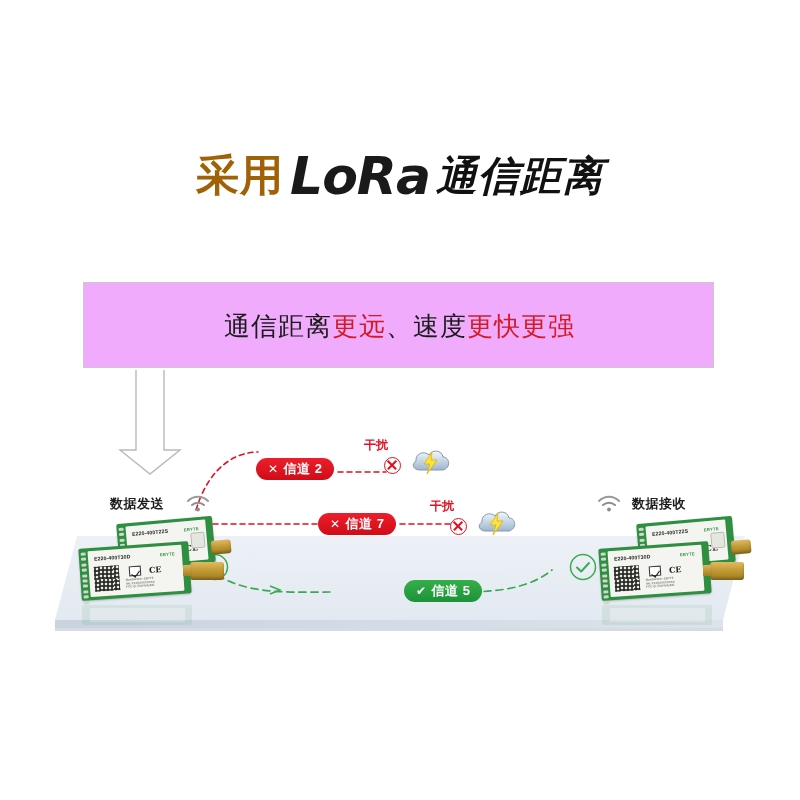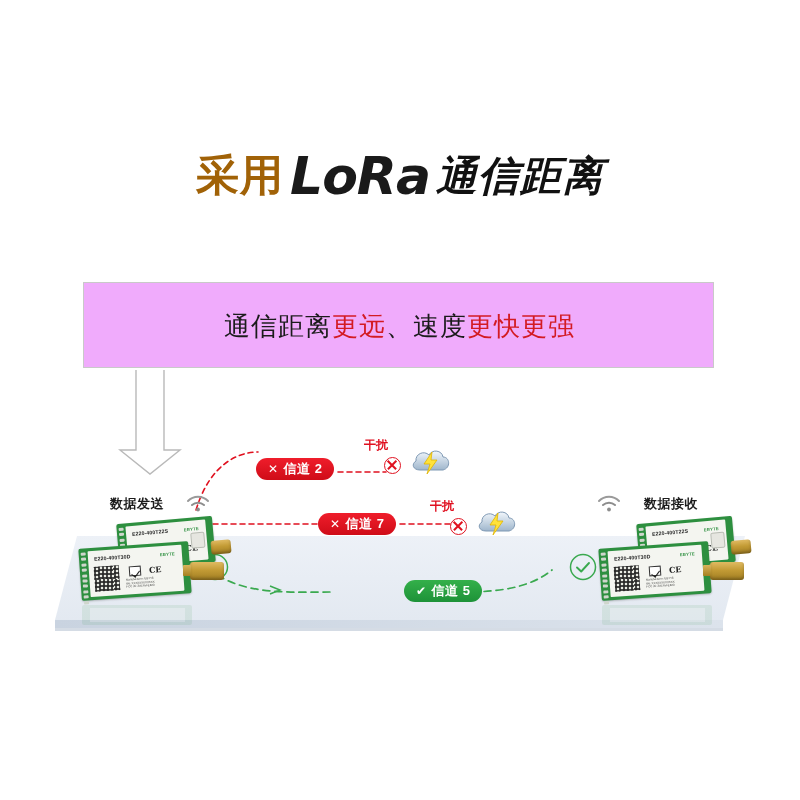--- a/index.html
+++ b/index.html
@@ -47,30 +47,30 @@
   }
   .claimtext .hot { color: #d31b23; }
 
   
   .downarrow { position: absolute; left: 110px; top: 370px; width: 80px; height: 108px; }
 
   
   .plate { position: absolute; left: 55px; top: 528px; width: 690px; height: 108px; }
 
   
-  .devgroup { position: absolute; text-align: center; }
+  .devgroup { position: absolute; }
   .devgroup.left  { left: 78px;  top: 495px; width: 160px; height: 110px; }
   .devgroup.right { left: 598px; top: 495px; width: 160px; height: 110px; }
 
   .devlabel {
     position: absolute; font-size: 13px; color: #1c1c1c; font-weight: 700;
     white-space: nowrap; letter-spacing: .5px;
   }
   .devgroup.left  .devlabel { left: 32px; top: 0px; }
-  .devgroup.right .devlabel { left: 18px; top: 0px; margin-left: 28px; }
+  .devgroup.right .devlabel { left: 6px; top: 0px; margin-left: 28px; }
 
   .wifi { position: absolute; width: 26px; height: 18px; }
   .devgroup.left  .wifi { left: 107px; top: -1px; }
   .devgroup.right .wifi { left: -2px;  top: -1px; }
 
   
   .pcb {
     position: absolute; background: #2d8f3f; border-radius: 2px;
     box-shadow: 0 1px 2px rgba(0,0,0,.22);
   }

